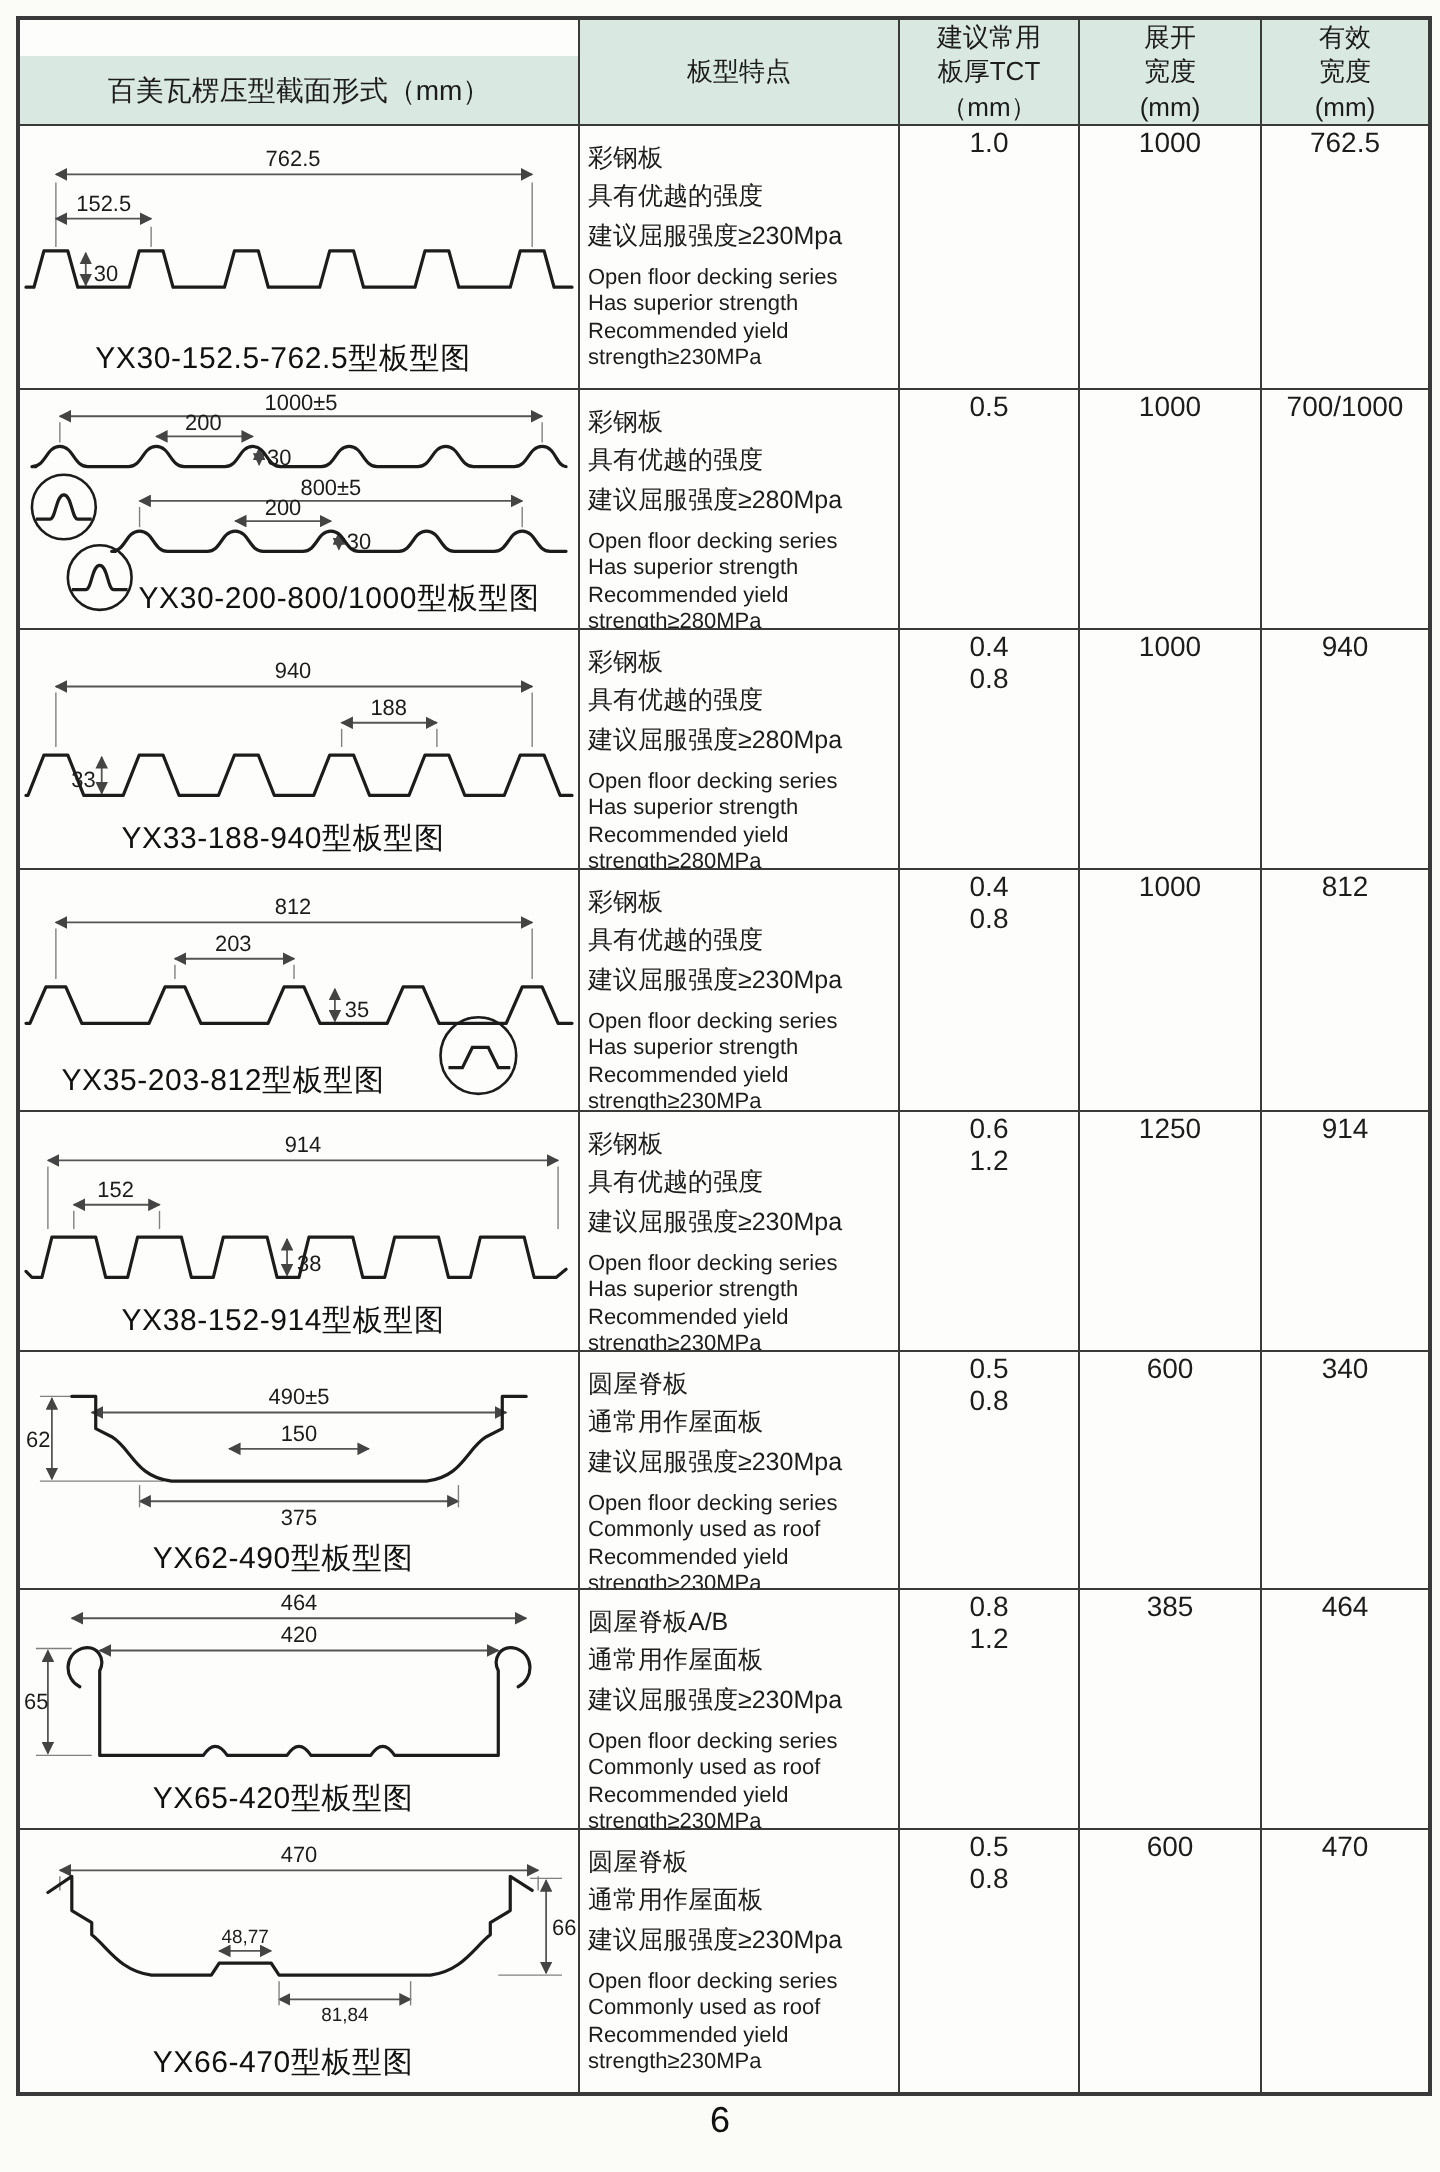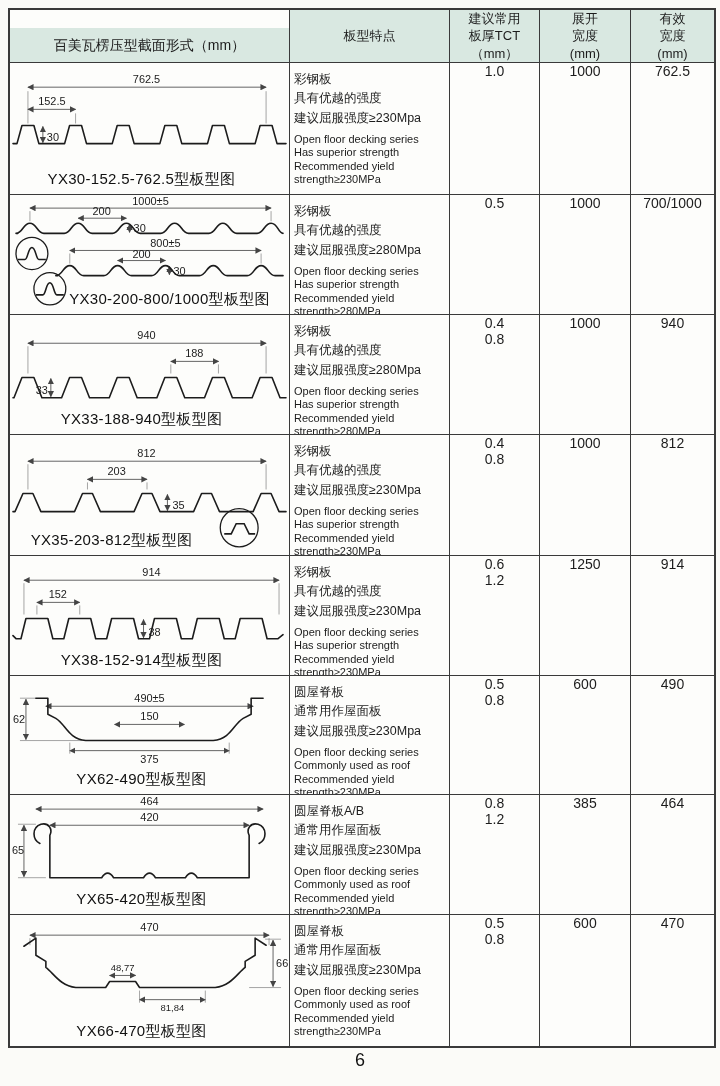--- a/index.html
+++ b/index.html
@@ -276,21 +276,21 @@
 strength≥230MPa</div>
     </div>
     <div class="c num">
       <div>0.5</div>
       <div>0.8</div>
     </div>
     <div class="c num">
         <div>600</div>
       </div>
     <div class="c num">
-        <div>490</div>
+        <div>340</div>
       </div>
 
     <div class="c fc diagram">
       <svg viewBox="0 0 280 118" preserveAspectRatio="none">
         <line class="dim" x1="26" y1="14" x2="254" y2="14" marker-start="url(#ar)" marker-end="url(#ar)"></line>
         <text class="dimt" x="140" y="10">464</text>
         <line class="dim" x1="40" y1="30" x2="240" y2="30" marker-start="url(#ar)" marker-end="url(#ar)"></line>
         <text class="dimt" x="140" y="26">420</text>
         <line class="dim" x1="14" y1="30" x2="14" y2="81" marker-start="url(#ar)" marker-end="url(#ar)"></line>
         <text class="dimt s" x="2" y="59">65</text>

